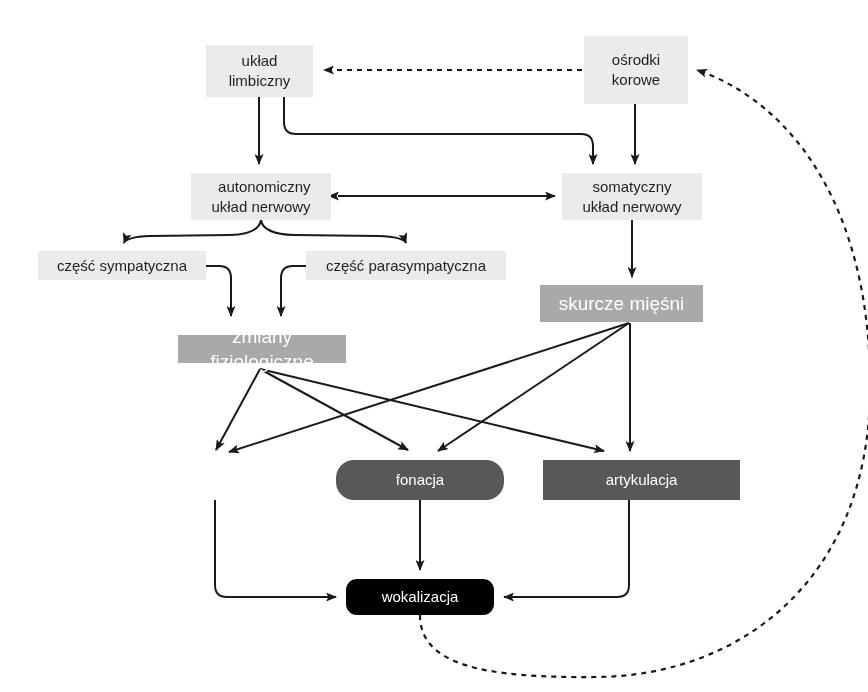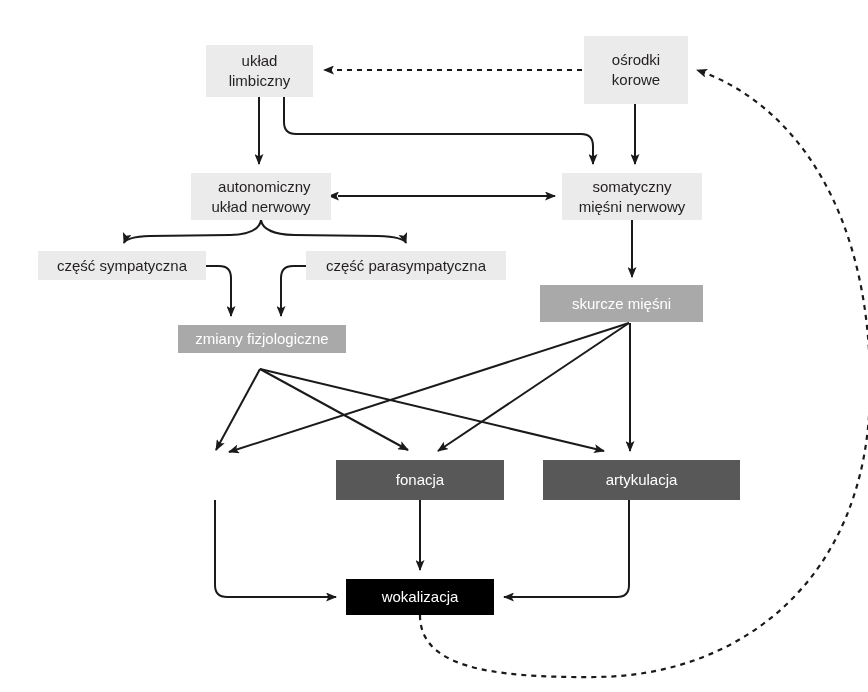--- a/index.html
+++ b/index.html
@@ -37,21 +37,21 @@
     z-index: 3;
   }
   .node-light {
     background: #ebebeb;
     color: #231f20;
     font-size: 15px;
   }
   .node-mid {
     background: #a9a9a9;
     color: #ffffff;
-    font-size: 15px;
+    font-size: 19px;
   }
   .node-dark {
     background: #585858;
     color: #ffffff;
     font-size: 15px;
   }
   .node-black {
     background: #000000;
     color: #ffffff;
     font-size: 15px;
@@ -123,45 +123,45 @@
 korowe</span>
   </div>
 
   <div class="node node-light" style="left:175px;top:173px;width:140px;height:47px;text-align:right;">
     <span>autonomiczny
 układ nerwowy</span>
   </div>
 
   <div class="node node-light" style="left:546px;top:173px;width:140px;height:47px;">
     <span>somatyczny
-mięśni nerwowy</span>
+układ nerwowy</span>
   </div>
 
   <div class="node node-light" style="left:22px;top:251px;width:168px;height:29px;">
     <span>część sympatyczna</span>
   </div>
 
   <div class="node node-light" style="left:290px;top:251px;width:200px;height:29px;">
     <span>część parasympatyczna</span>
   </div>
 
   <div class="node node-mid" style="left:524px;top:285px;width:163px;height:37px;">
     <span>skurcze mięśni</span>
   </div>
 
-  <div class="node node-mid" style="left:162px;top:325px;width:168px;height:28px;">
+  <div class="node node-mid" style="left:162px;top:335px;width:168px;height:28px;">
     <span>zmiany fizjologiczne</span>
   </div>
 
 
-  <div class="node node-dark" style="left:320px;top:460px;width:168px;height:40px;">
+  <div class="node node-dark" style="left:320px;top:460px;width:168px;height:40px;border-radius:18px;">
     <span>fonacja</span>
   </div>
 
   <div class="node node-dark" style="left:527px;top:460px;width:197px;height:40px;">
     <span>artykulacja</span>
   </div>
 
-  <div class="node node-black" style="left:330px;top:579px;width:148px;height:36px;">
+  <div class="node node-black" style="left:330px;top:579px;width:148px;height:36px;border-radius:11px;">
     <span>wokalizacja</span>
   </div>
 
 </div>
 
 </body></html>

